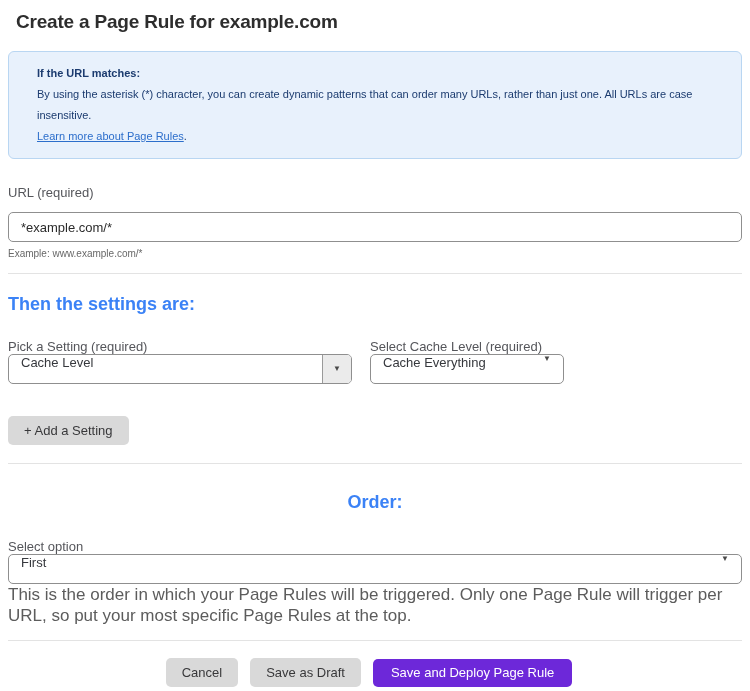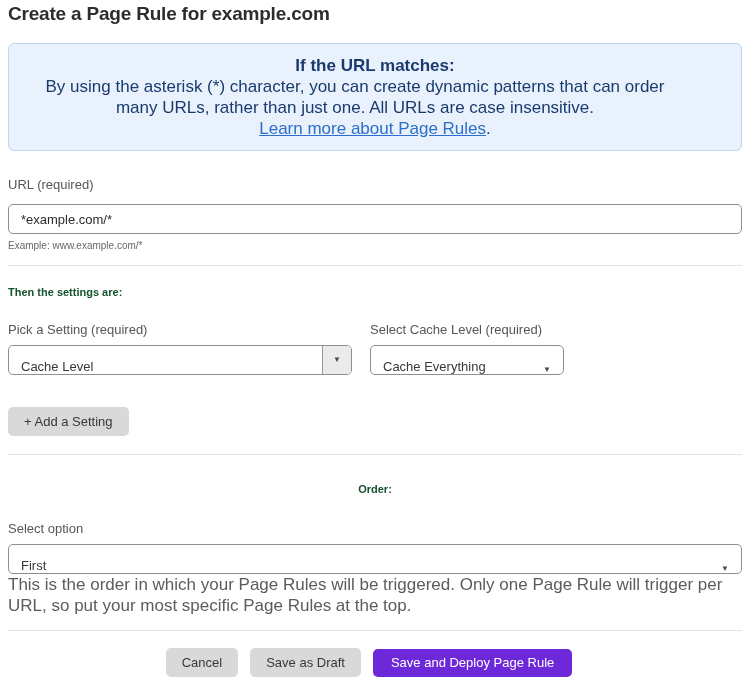--- a/index.html
+++ b/index.html
@@ -12,34 +12,33 @@
     color: #333333;
     overflow: hidden;
   }
   .page { padding: 0 8px; }
 
   .page-title {
     font-size: 19px;
     font-weight: 700;
     color: #2d2d2d;
     letter-spacing: -0.2px;
-    margin: 0;
+    margin: 8px;
     padding-top: 3px;
   }
 
   .info-banner {
     margin-top: 18px;
     background: #e8f1fc;
     border: 1px solid #b9d6f2;
     border-radius: 6px;
-    padding: 11px 16px 11px 16px;
-    font-size: 17px;
+    padding: 11px 16px 11px 28px;
+    font-size: 11px;
     line-height: 21px;
     color: #1b3b6f;
-    text-align: center;
   }
   .info-banner .banner-heading { font-weight: 700; }
   .info-banner .banner-body { max-width: 660px; }
   .learn-more-link {
     color: #2c6ecb;
     text-decoration: underline;
     cursor: pointer;
   }
   .link-suffix { color: #1b3b6f; }
 
@@ -69,39 +68,39 @@
   }
 
   .divider {
     border: none;
     border-top: 1px solid #e3e3e3;
     margin: 14px 0 0 0;
   }
   .divider.settings-top { margin-top: 14px; }
 
   .section-heading {
-    font-size: 11px;
+    font-size: 18px;
     font-weight: 700;
-    color: #14532d;
+    color: #3b82f6;
     margin-top: 20px;
   }
 
   .settings-row { display: flex; margin-top: 24px; }
   .settings-col-1 { width: 344px; margin-right: 18px; }
   .settings-col-2 { width: 194px; }
   .settings-row .field-label { margin-top: 0; }
 
   .select-box {
-    margin-top: 8px;
+    margin-top: 0;
     height: 30px;
     border: 1px solid #8f8f8f;
     border-radius: 5px;
     background: #ffffff;
     display: flex;
-    align-items: flex-end;
+    align-items: flex-start;
     font-size: 13px;
     color: #36383d;
     cursor: pointer;
     overflow: hidden;
   }
   .select-value { flex: 1; padding: 0 12px; white-space: nowrap; }
   .arrow-section {
     width: 29px;
     align-self: stretch;
     background: #ebebeb;

